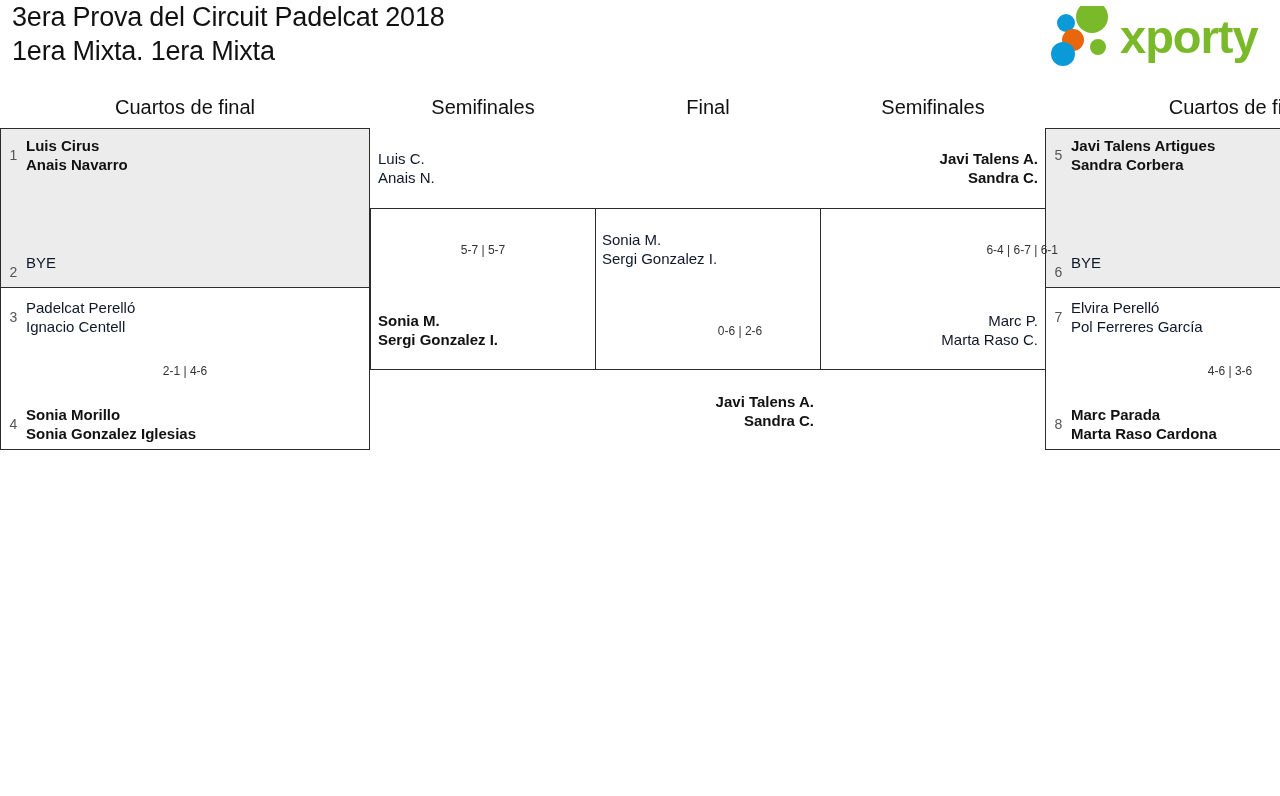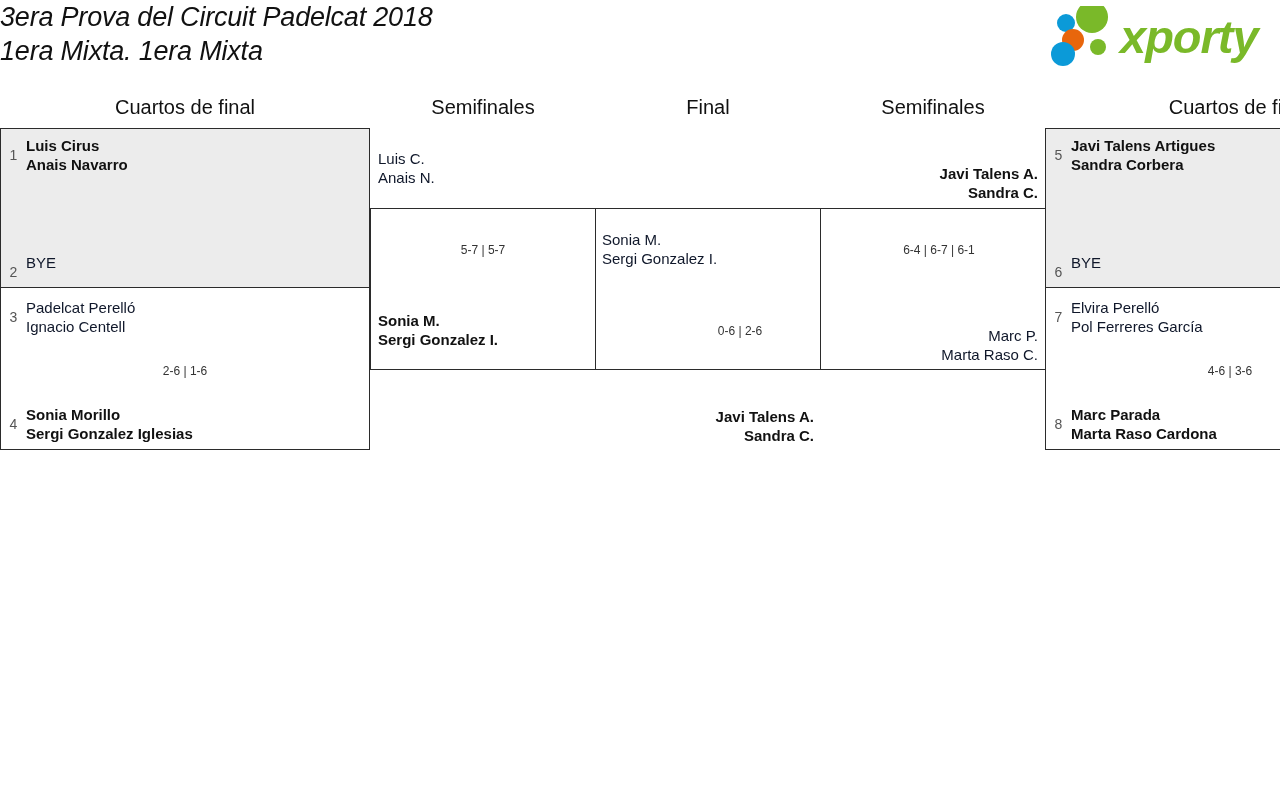--- a/index.html
+++ b/index.html
@@ -6,27 +6,27 @@
   html, body {
     width: 1280px; height: 796px;
     background: #ffffff;
     font-family: "Liberation Sans", sans-serif;
     color: #1c1c1c;
     overflow: hidden;
   }
   #root { position: relative; width: 1280px; height: 796px; }
 
   
-  .title-block { position: absolute; left: 0; top: 0; width: 900px; font-style: italic; }
+  .title-block { position: absolute; left: 12px; top: 0; width: 900px; }
   .title-line {
     font-size: 27px; font-weight: 400; line-height: 34px;
     letter-spacing: -0.2px; color: #111111; white-space: nowrap;
   }
 
-  .logo { position: absolute; left: 1048px; top: 6px; width: 228px; height: 62px; font-style: italic; }
+  .logo { position: absolute; left: 1048px; top: 6px; width: 228px; height: 62px; }
   .logo svg { display: block; }
 
   
   .round-header {
     position: absolute; top: 96px;
     font-size: 20px; font-weight: 400; color: #111111;
     text-align: center; white-space: nowrap;
   }
   .rh-qf-left  { left: 0px;    width: 370px; }
   .rh-sf-left  { left: 370px;  width: 226px; }
@@ -47,21 +47,21 @@
   
   .sf-l { left: 370px;  top: 208px; width: 226px; height: 162px; }
   .sf-r { left: 820px;  top: 208px; width: 226px; height: 162px; }
 
   
   .final-box { left: 596px; top: 208px; width: 224px; height: 162px;
                border-left: none; border-right: none; }
 
   
   .entry { position: absolute; display: flex; align-items: flex-start; gap: 7px; }
-  .entry.right { flex-direction: row-reverse; margin-top: 15px; }
+  .entry.right { flex-direction: row-reverse; }
 
   .seed {
     font-size: 14px; color: #555555; line-height: 19px;
     padding-top: 10px; min-width: 11px; text-align: center; flex: none;
   }
   .names { display: flex; flex-direction: column; }
   .name {
     font-size: 15px; line-height: 19px; color: #0f172a;
     white-space: nowrap;
   }
@@ -89,21 +89,21 @@
   .e-fin-right  { right: 466px; top: 392px; }
 
   
   .score {
     position: absolute; font-size: 12px; color: #333333;
     line-height: 18px; white-space: nowrap;
   }
   .sc-qf-l { left: 0px;    top: 362px; width: 370px; text-align: center; }
   .sc-qf-r { left: 1045px; top: 362px; width: 370px; text-align: center; }
   .sc-sf-l { left: 370px;  top: 241px; width: 226px; text-align: center; }
-  .sc-sf-r { left: 820px;  top: 241px; width: 238px; text-align: center; }
+  .sc-sf-r { left: 820px;  top: 241px; width: 238px; text-align: right; }
   .sc-fin  { left: 628px;  top: 322px; width: 224px; text-align: center; }
 </style>
 </head>
 <body>
 
 <div id="root">
 
   <div class="title-block">
     <div class="title-line">3era Prova del Circuit Padelcat 2018</div>
     <div class="title-line">1era Mixta. 1era Mixta</div>
@@ -154,21 +154,21 @@
     <span class="names">
       <span class="name">Padelcat Perelló</span>
       <span class="name">Ignacio Centell</span>
     </span>
   </div>
 
   <div class="entry e-p4">
     <span class="seed">4</span>
     <span class="names">
       <span class="name win">Sonia Morillo</span>
-      <span class="name win">Sergi Gonzalez Iglesias</span>
+      <span class="name win">Sonia Gonzalez Iglesias</span>
     </span>
   </div>
 
   <div class="entry e-p5">
     <span class="seed">5</span>
     <span class="names">
       <span class="name win">Javi Talens Artigues</span>
       <span class="name win">Sandra Corbera</span>
     </span>
   </div>
@@ -231,19 +231,19 @@
     </span>
   </div>
 
   <div class="entry right e-fin-right">
     <span class="names">
       <span class="name win">Javi Talens A.</span>
       <span class="name win">Sandra C.</span>
     </span>
   </div>
 
-  <div class="score sc-qf-l">2-6 | 1-6</div>
+  <div class="score sc-qf-l">2-1 | 4-6</div>
   <div class="score sc-sf-l">5-7 | 5-7</div>
   <div class="score sc-fin">0-6 | 2-6</div>
   <div class="score sc-sf-r">6-4 | 6-7 | 6-1</div>
   <div class="score sc-qf-r">4-6 | 3-6</div>
 
 </div>
 
 </body></html>

